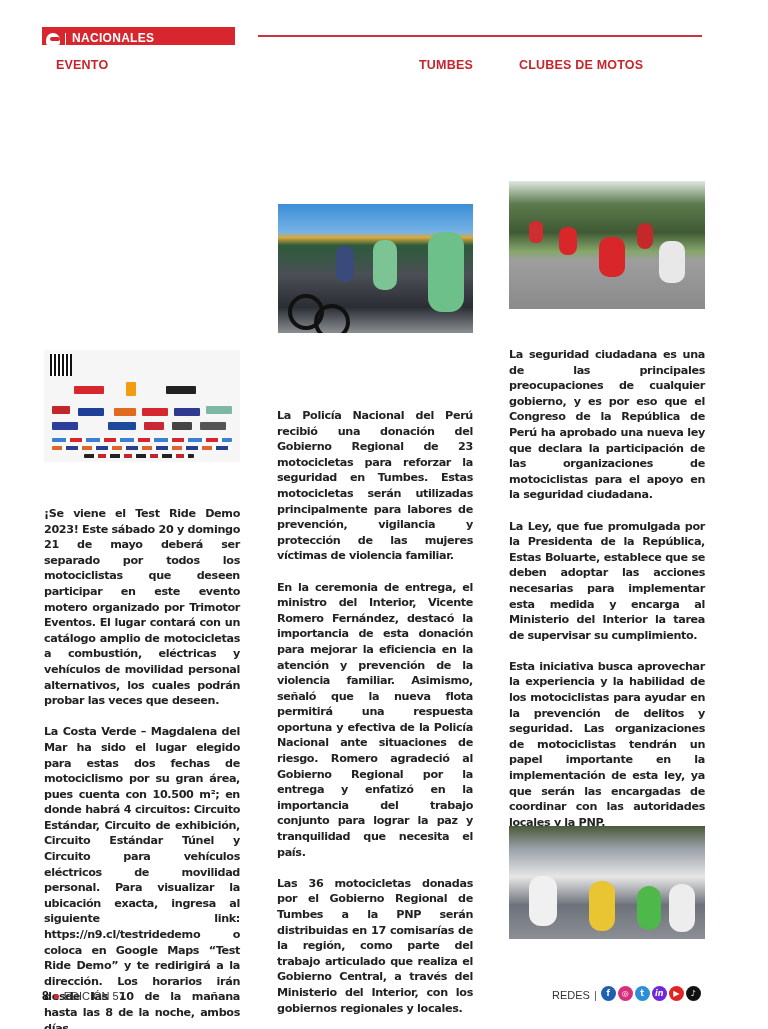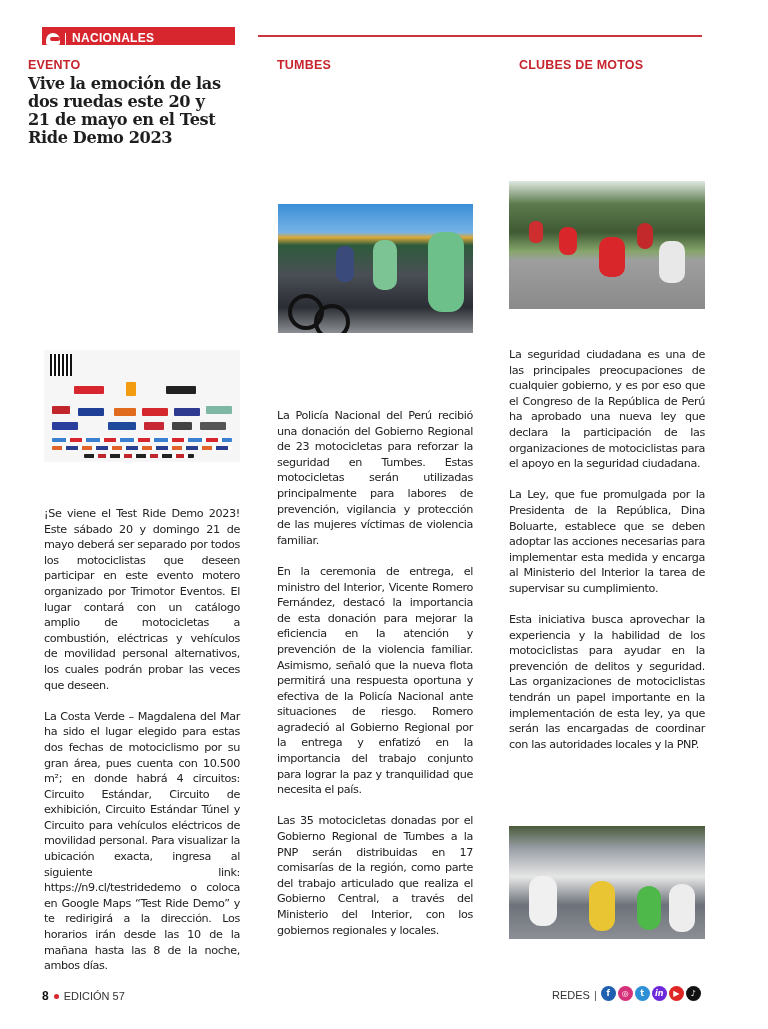--- a/index.html
+++ b/index.html
@@ -3,27 +3,27 @@
 <meta charset="utf-8">
 <style>
   html, body { margin:0; padding:0; background:#ffffff; }
   body { width:768px; height:1029px; position:relative; overflow:hidden; font-family:"Liberation Sans", sans-serif; color:#1a1a1a; }
   .section-tag { position:absolute; left:42px; top:27px; width:193px; height:18px; background:#d7262e; color:#fff; display:flex; align-items:flex-end; font-weight:bold; font-size:12px; letter-spacing:0.3px; }
   .section-tag .logo { width:14px; height:12px; margin:0 5px 0 4px; background:#fff; border-radius:7px 7px 2px 2px; position:relative; }
   .section-tag .logo::after { content:""; position:absolute; left:4px; top:4px; width:10px; height:4px; background:#d7262e; border-radius:2px; }
   .section-tag .sep { width:1px; height:12px; background:#fff; margin-right:6px; }
   .top-rule { position:absolute; left:258px; top:35px; width:444px; height:2px; background:#c9353c; }
   .col { position:absolute; top:58px; }
-  .col1 { left:28px; width:196px; }
-  .col2 { left:277px; width:196px; }
+  .col1 { left:56px; width:196px; }
+  .col2 { left:277px; width:196px;text-align:right; }
   .col3 { left:519px; width:196px; }
   .kicker { color:#c7252e; font-weight:bold; font-size:12.5px; letter-spacing:0.2px; margin:0; height:15px; line-height:15px; }
   .headline { font-family:"DejaVu Serif", serif; font-weight:bold; font-size:16.2px; line-height:18px; margin:2px 0 0 0; color:#1e1e1e; letter-spacing:-0.4px; }
   .body-text { font-family:"DejaVu Sans", sans-serif; font-size:11.2px; line-height:15.6px; text-align:justify; margin:0; color:#222; letter-spacing:-0.35px; }
-  .body-text p { margin:0 0 15.6px 0; }
+  .body-text p { margin:0 0 15.6px 0;font-weight:bold; }
   .img { position:absolute; overflow:hidden; }
   .img-poster { left:44px; top:172px; width:196px; height:290px; background:linear-gradient(#ffffff,#ffffff); }
   .poster-top { position:absolute; left:0; top:0; width:196px; height:178px; background:linear-gradient(180deg,#1d3f8c 0%,#1b4aa3 50%,#183c86 100%); }
   .poster-test { position:absolute; left:45px; top:30px; font-family:"DejaVu Sans", sans-serif; font-weight:bold; font-size:26px; color:#f2f2f2; letter-spacing:-1px; }
   .poster-ride { position:absolute; left:95px; top:45px; font-family:"DejaVu Sans", sans-serif; font-weight:bold; font-size:26px; color:#e0262b; letter-spacing:-1px; }
   .poster-demo { position:absolute; left:110px; top:30px; font-family:"DejaVu Sans", sans-serif; font-weight:bold; font-size:10px; color:#fff; }
   .poster-date { position:absolute; left:80px; top:96px; width:34px; height:72px; border:1px solid #fff; color:#fff; text-align:center; font-weight:bold; font-family:"DejaVu Sans", sans-serif; }
   .poster-date .d { font-size:18px; line-height:20px; }
   .poster-date .m { font-size:7px; line-height:9px; }
   .poster-bottom { position:absolute; left:0; top:178px; width:196px; height:112px; background:#f6f6f6; }
@@ -44,21 +44,20 @@
 
 <div class="section-tag">
   <span class="logo"></span>
   <span class="sep"></span>
   <span>NACIONALES</span>
 </div>
 <div class="top-rule"></div>
 
 <div class="col col1">
   <div class="kicker">EVENTO</div>
-  <h2 class="headline">Vive la emoción de las dos ruedas este 20 y 21 de mayo en el Test Ride Demo 2023</h2>
 </div>
 <div class="img img-poster">
   <div class="poster-bottom">
     <div style="position:absolute;left:6px;top:4px;width:22px;height:22px;background:repeating-linear-gradient(90deg,#111 0 2px,#fff 2px 4px);"></div>
     <div class="logo-chip" style="left:30px;top:36px;width:30px;background:#d7262e;"></div>
     <div class="logo-chip" style="left:82px;top:32px;width:10px;height:14px;background:#f39c12;"></div>
     <div class="logo-chip" style="left:122px;top:36px;width:30px;background:#222;"></div>
     <div class="logo-chip" style="left:8px;top:56px;width:18px;background:#c0262b;"></div>
     <div class="logo-chip" style="left:34px;top:58px;width:26px;background:#1e3f95;"></div>
     <div class="logo-chip" style="left:70px;top:58px;width:22px;background:#e06a1e;"></div>
@@ -86,36 +85,36 @@
 <div class="img img-police">
   <div class="rider" style="left:150px;top:28px;width:36px;height:80px;border-radius:14px;background:#6ec08a;"></div>
   <div class="rider" style="left:95px;top:36px;width:24px;height:50px;border-radius:10px;background:#7cc494;"></div>
   <div class="rider" style="left:58px;top:42px;width:18px;height:36px;border-radius:8px;background:#3a4a7a;"></div>
   <div class="rider" style="left:10px;top:90px;width:28px;height:28px;border:4px solid #111;"></div>
   <div class="rider" style="left:36px;top:100px;width:28px;height:28px;border:4px solid #111;"></div>
 </div>
 <div class="body-text" style="position:absolute;left:277px;top:364px;width:196px;margin-top:44px;">
   <p>La Policía Nacional del Perú recibió una donación del Gobierno Regional de 23 motocicletas para reforzar la seguridad en Tumbes. Estas motocicletas serán utilizadas principalmente para labores de prevención, vigilancia y protección de las mujeres víctimas de violencia familiar.</p>
   <p>En la ceremonia de entrega, el ministro del Interior, Vicente Romero Fernández, destacó la importancia de esta donación para mejorar la eficiencia en la atención y prevención de la violencia familiar. Asimismo, señaló que la nueva flota permitirá una respuesta oportuna y efectiva de la Policía Nacional ante situaciones de riesgo. Romero agradeció al Gobierno Regional por la entrega y enfatizó en la importancia del trabajo conjunto para lograr la paz y tranquilidad que necesita el país.</p>
-  <p>Las 35 motocicletas donadas por el Gobierno Regional de Tumbes a la PNP serán distribuidas en 17 comisarías de la región, como parte del trabajo articulado que realiza el Gobierno Central, a través del Ministerio del Interior, con los gobiernos regionales y locales.</p>
+  <p>Las 36 motocicletas donadas por el Gobierno Regional de Tumbes a la PNP serán distribuidas en 17 comisarías de la región, como parte del trabajo articulado que realiza el Gobierno Central, a través del Ministerio del Interior, con los gobiernos regionales y locales.</p>
 </div>
 
 <div class="col col3">
   <div class="kicker">CLUBES DE MOTOS</div>
 </div>
 <div class="img img-club">
   <div class="rider" style="left:90px;top:56px;width:26px;height:40px;border-radius:10px;background:#d8262b;"></div>
   <div class="rider" style="left:50px;top:46px;width:18px;height:28px;border-radius:8px;background:#d8262b;"></div>
   <div class="rider" style="left:20px;top:40px;width:14px;height:22px;border-radius:6px;background:#cf2e30;"></div>
   <div class="rider" style="left:150px;top:60px;width:26px;height:42px;border-radius:10px;background:#e8e8e8;"></div>
   <div class="rider" style="left:128px;top:42px;width:16px;height:26px;border-radius:8px;background:#c3282b;"></div>
 </div>
 <div class="body-text" style="position:absolute;left:509px;top:347px;width:196px;">
   <p>La seguridad ciudadana es una de las principales preocupaciones de cualquier gobierno, y es por eso que el Congreso de la República de Perú ha aprobado una nueva ley que declara la participación de las organizaciones de motociclistas para el apoyo en la seguridad ciudadana.</p>
-  <p>La Ley, que fue promulgada por la Presidenta de la República, Dina Boluarte, establece que se deben adoptar las acciones necesarias para implementar esta medida y encarga al Ministerio del Interior la tarea de supervisar su cumplimiento.</p>
+  <p>La Ley, que fue promulgada por la Presidenta de la República, Estas Boluarte, establece que se deben adoptar las acciones necesarias para implementar esta medida y encarga al Ministerio del Interior la tarea de supervisar su cumplimiento.</p>
   <p>Esta iniciativa busca aprovechar la experiencia y la habilidad de los motociclistas para ayudar en la prevención de delitos y seguridad. Las organizaciones de motociclistas tendrán un papel importante en la implementación de esta ley, ya que serán las encargadas de coordinar con las autoridades locales y la PNP.</p>
 </div>
 <div class="img img-riders">
   <div class="rider" style="left:20px;top:50px;width:28px;height:50px;border-radius:12px;background:#f0f0f0;"></div>
   <div class="rider" style="left:80px;top:55px;width:26px;height:50px;border-radius:12px;background:#e9c534;"></div>
   <div class="rider" style="left:128px;top:60px;width:24px;height:44px;border-radius:12px;background:#4fb84a;"></div>
   <div class="rider" style="left:160px;top:58px;width:26px;height:48px;border-radius:12px;background:#ededed;"></div>
 </div>
 
 <div class="footer-left">

